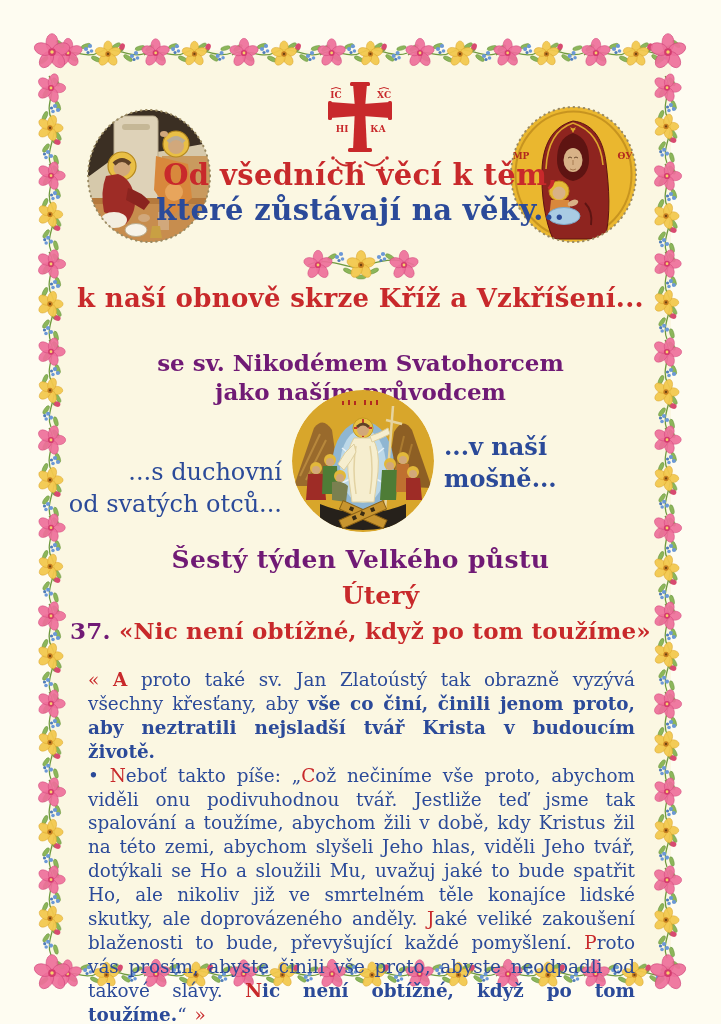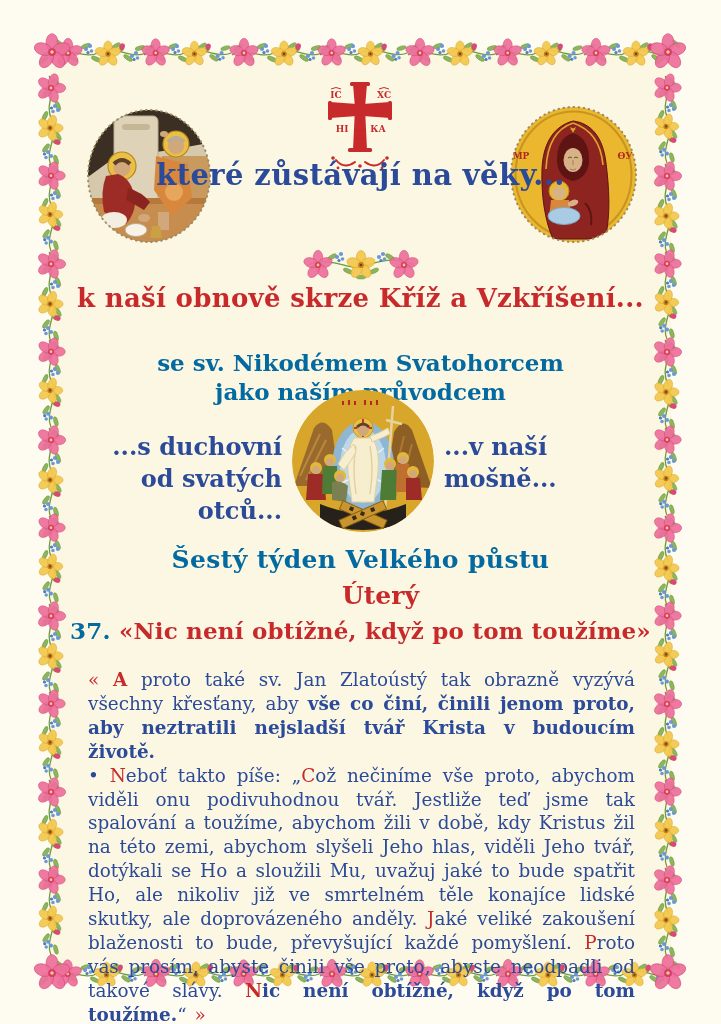--- a/index.html
+++ b/index.html
@@ -9,29 +9,29 @@
     font-family:"DejaVu Serif","Liberation Serif",serif;
   }
   .inner-bg{position:absolute;inset:50px;background:#fbf7e2;border-radius:10px;}
   .abs{position:absolute;}
   .center{left:0;right:0;text-align:center;}
   svg{display:block;}
   #border-svg{position:absolute;inset:0;width:721px;height:1024px;pointer-events:none;}
 
   .red{color:#c8292b;}
   .blue{color:#2b4a99;}
-  .green{color:#0369a1;}
+  .green{color:#701a75;}
   .b{font-weight:bold;}
 
   .main-title{top:158px;font-weight:bold;font-size:29px;line-height:35px;letter-spacing:.4px;}
   .path-red{top:282px;font-weight:bold;font-size:26px;line-height:33px;letter-spacing:.3px;}
   .path-green{top:348px;font-weight:bold;font-size:23px;line-height:29px;}
 
-  .mid-left{top:431px;left:58px;width:224px;text-align:right;
-    font-weight:bold;font-size:24px;line-height:32px;color:#2b4a99;}
+  .mid-left{top:456px;left:58px;width:224px;text-align:right;
+    font-weight:normal;font-size:24px;line-height:32px;color:#2b4a99;}
   .mid-right{top:431px;left:444px;width:220px;text-align:left;
     font-weight:bold;font-size:24px;line-height:32px;color:#2b4a99;}
 
   .week-heading{top:545px;font-weight:bold;font-size:25px;letter-spacing:.4px;}
   .day-heading{top:581px;font-weight:bold;font-size:25px;margin-left:40px;}
   .num-quote{top:617px;font-weight:bold;font-size:23px;letter-spacing:.2px;}
 
   .body-text{top:656px;left:88px;width:547px;
     font-size:18.4px;line-height:23.9px;color:#2b4a99;
     text-align:justify;word-spacing:2px;margin-top:12px;}
@@ -231,20 +231,21 @@
     <ellipse cx="57" cy="113" rx="16" ry="8.5" fill="#a9cbe3" stroke="#7fa8c8" stroke-width="1"></ellipse>
     <ellipse cx="66" cy="100" rx="5.5" ry="3" fill="#d8b287" transform="rotate(-20 66 100)"></ellipse>
     <path d="M78,100 Q86,108 84,122" stroke="#5e1412" stroke-width="2" fill="none"></path>
   </g>
   <text x="14" y="56" font-size="9" font-weight="bold" fill="#b22a1f" text-anchor="middle">МР</text>
   <text x="118" y="56" font-size="9" font-weight="bold" fill="#b22a1f" text-anchor="middle">ѲУ</text>
   <ellipse cx="66.5" cy="71.5" rx="62.5" ry="67.5" fill="none" stroke="#9a8a62" stroke-width="2" stroke-dasharray="0.6 4.5" stroke-linecap="round"></ellipse>
 </svg>
 
 <div class="abs center main-title">
+  <div class="red">Od všedních věcí k těm,</div>
   <div class="blue">které zůstávají na věky...</div>
 </div>
 
 <svg class="abs" style="left:300px;top:245px;width:122px;height:42px;" viewBox="0 0 122 42">
   <path d="M8,20 C30,10 50,26 61,22 C74,18 94,10 114,20" fill="none" stroke="#6f9a3e" stroke-width="1.3"></path>
   <use href="#lf" transform="translate(32,12) rotate(-30)"></use>
   <use href="#lf" transform="translate(48,26) rotate(25)"></use>
   <use href="#lf" transform="translate(74,26) rotate(-25)"></use>
   <use href="#lf" transform="translate(90,12) rotate(30)"></use>
   <use href="#lf" transform="translate(61,32) rotate(0)"></use>

